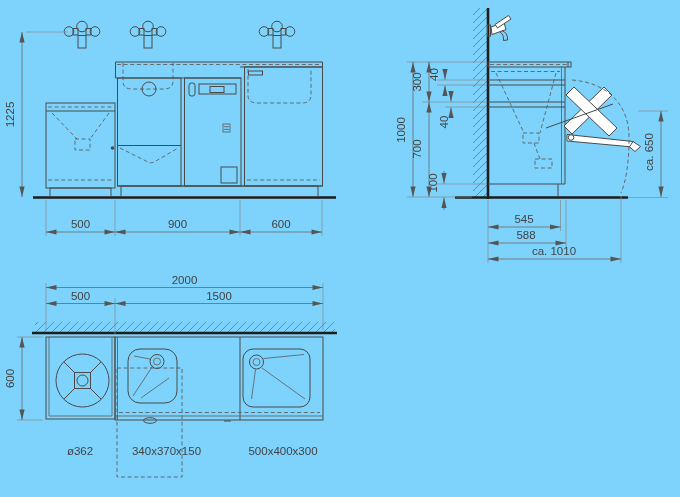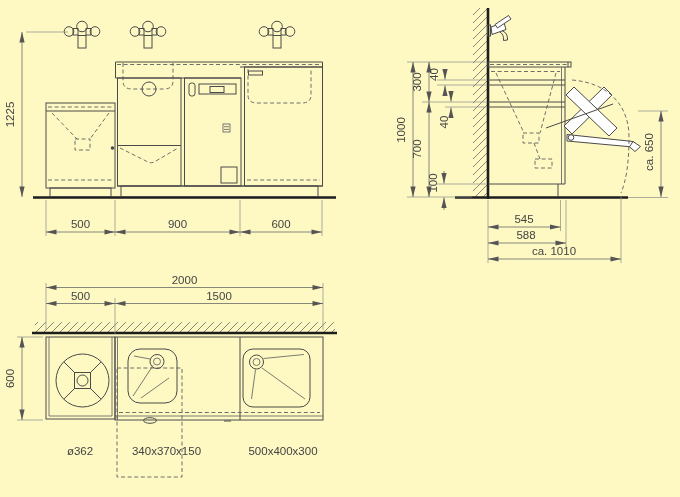--- a/index.html
+++ b/index.html
@@ -1,16 +1,16 @@
 <!DOCTYPE html>
 <html><head>
 <meta charset="utf-8">
 <style>
   html,body{margin:0;padding:0;background:#fff;}
-  .page{width:680px;height:497px;background:#fef9c3;position:relative;overflow:hidden;}
+  .page{width:680px;height:497px;background:#7dd3fc;position:relative;overflow:hidden;}
   svg{display:block;}
   text{font-family:"Liberation Sans","DejaVu Sans",sans-serif;font-size:11.5px;fill:#434343;}
   .lbl{font-size:11.5px;}
   .ln{stroke:#4a4a4a;stroke-width:1;fill:none;}
   .lnthin{stroke:#5a5a5a;stroke-width:.8;fill:none;}
   .heavy{stroke:#1d1d1d;stroke-width:2.6;fill:none;}
   .dash{stroke:#5f5f5f;stroke-width:.9;fill:none;stroke-dasharray:4 2.6;}
   .dim{stroke:#6a6a6a;stroke-width:.8;fill:none;}
   .ext{stroke:#8a8a8a;stroke-width:.7;fill:none;}
   .white{fill:#ffffff;}

